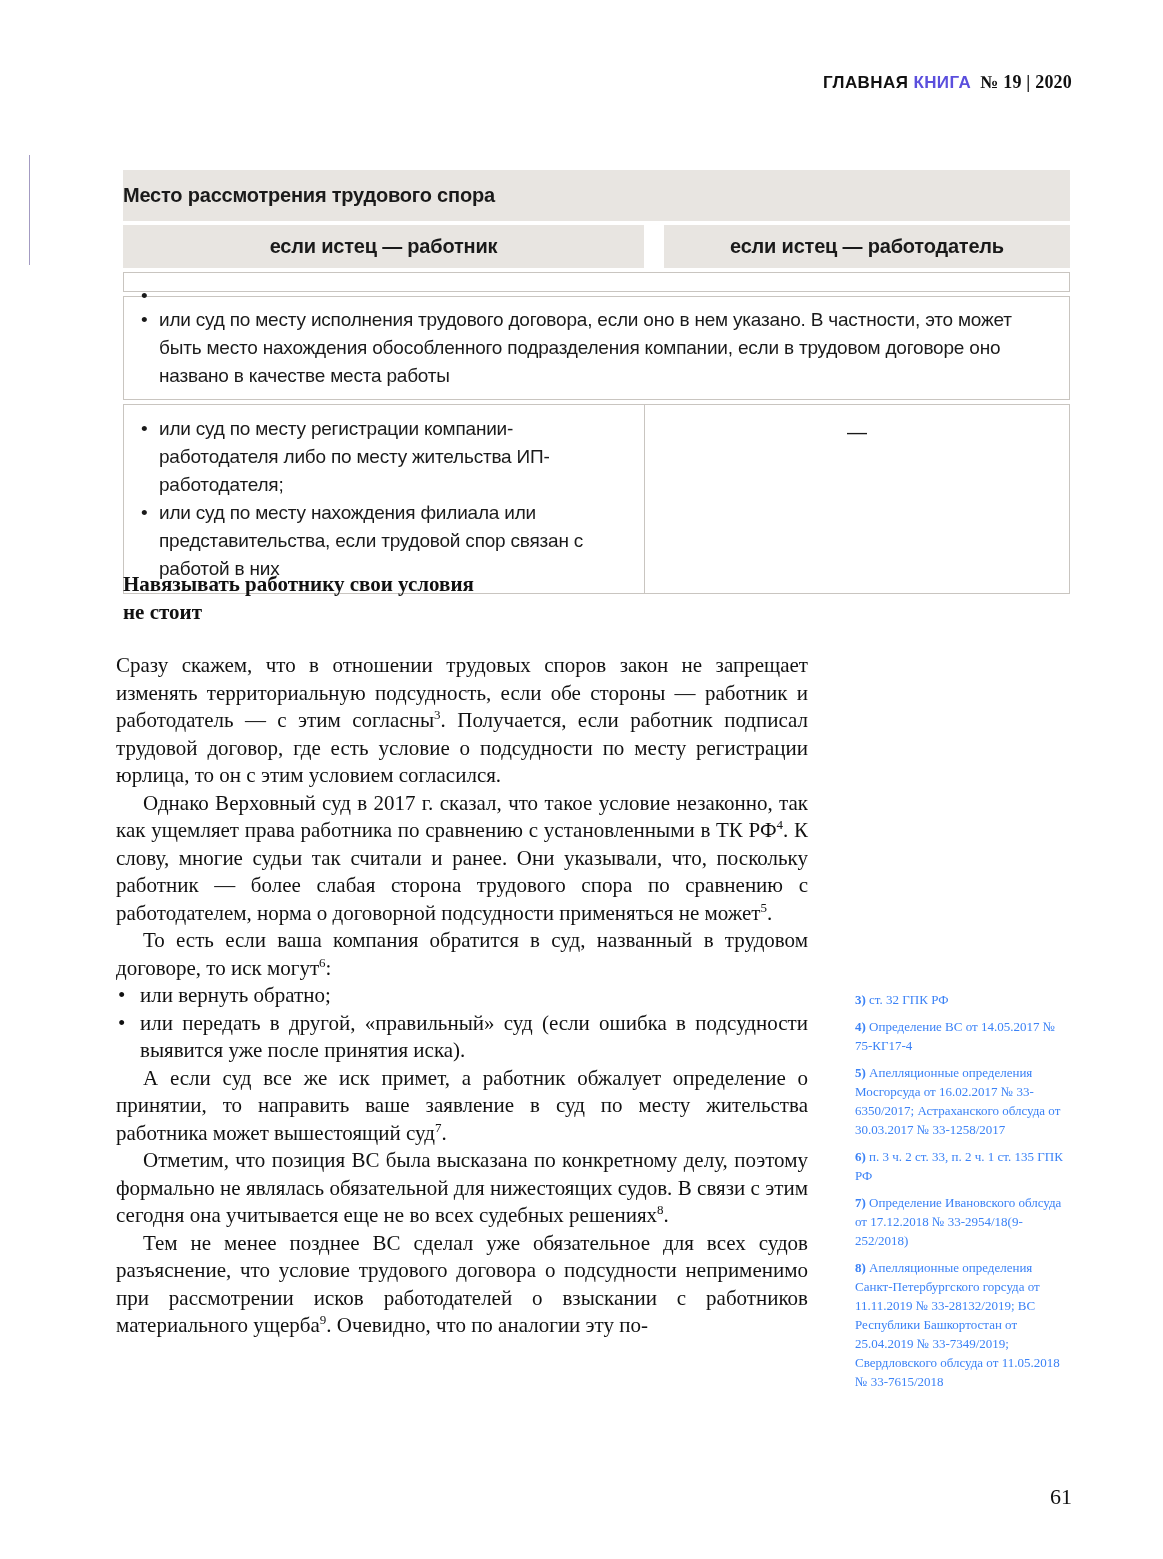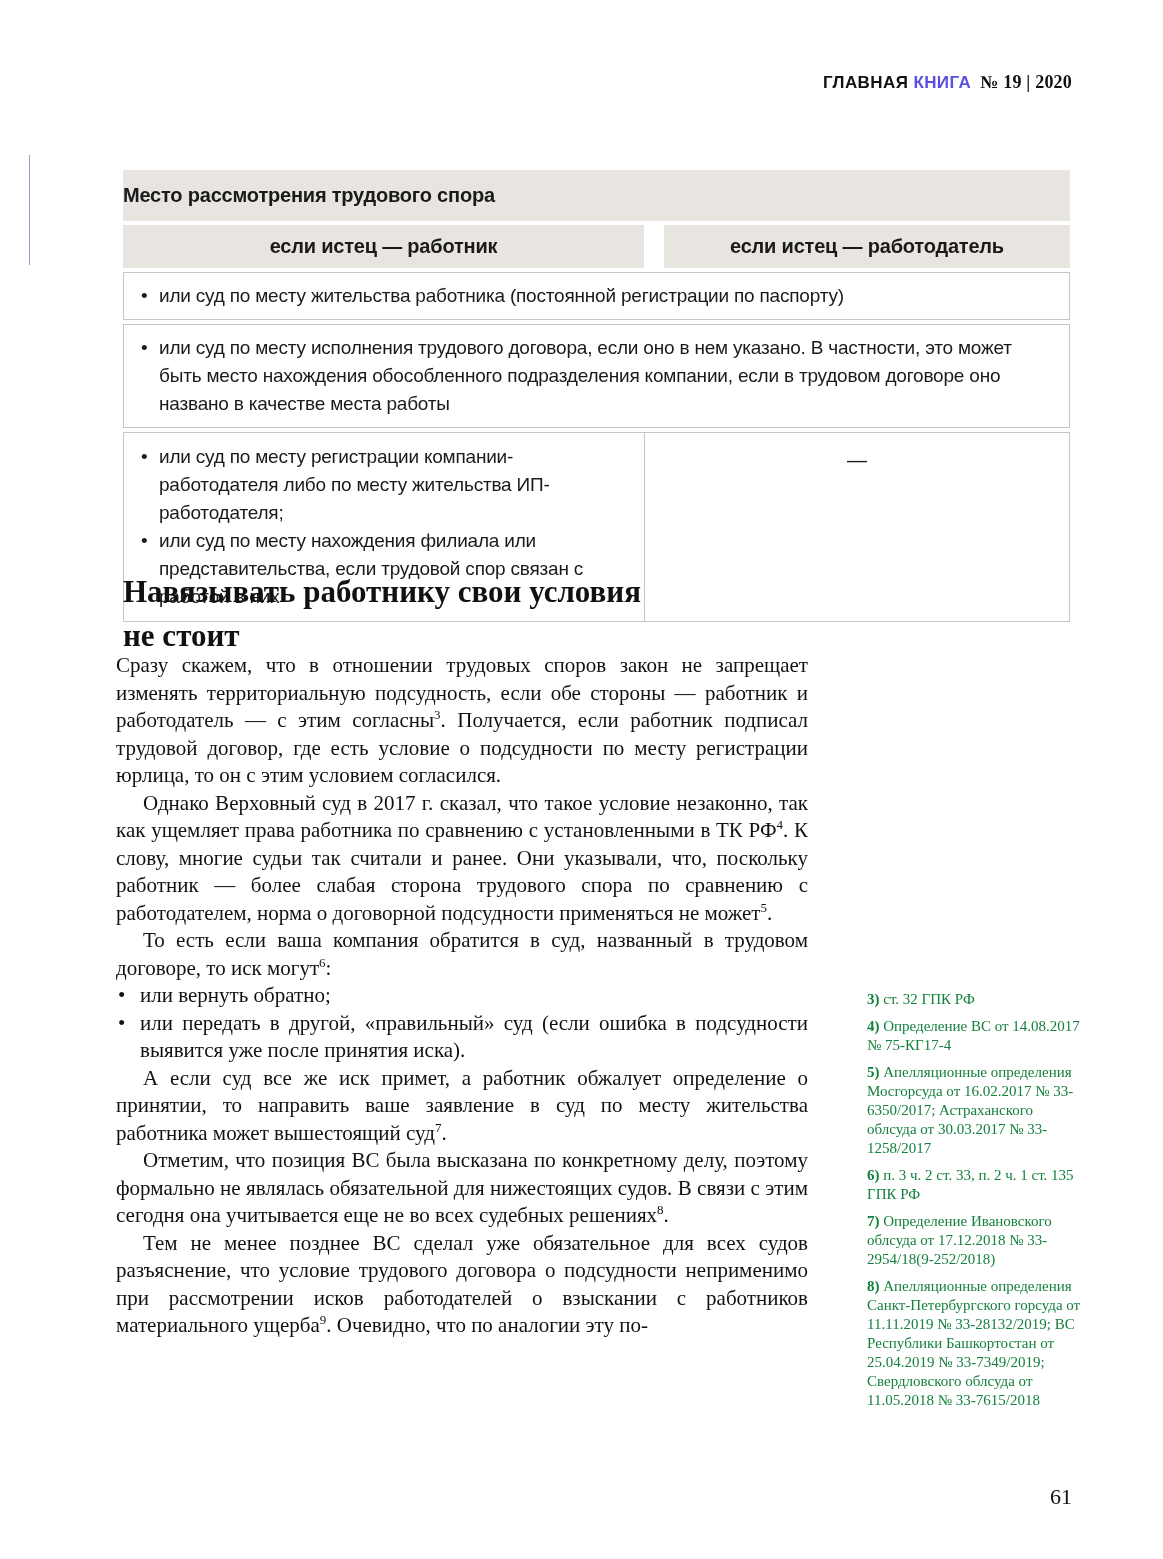--- a/index.html
+++ b/index.html
@@ -43,37 +43,37 @@
   }
   .t-bullet{position:relative;padding-left:35px;}
   .t-bullet .dot{position:absolute;left:17px;}
   .tbl-split{margin-top:4px;border:1px solid var(--tbl-border);display:flex;background:#fff;}
   .tbl-cell-left{width:521px;border-right:1px solid var(--tbl-border);padding:10px 12px 10px 0;font-size:19px;line-height:28px;}
   .tbl-cell-right{flex:1;display:flex;align-items:flex-start;justify-content:center;font-size:20px;padding-top:16px;}
 
   
   .heading{
     position:absolute;left:123px;top:570px;
-    font-family:"Liberation Serif",serif;font-weight:bold;font-size:31px;line-height:44px;color:var(--ink);
+    font-family:"Liberation Serif",serif;font-weight:bold;font-size:21px;line-height:28px;color:var(--ink);
   }
   .article{
     position:absolute;left:116px;top:652px;width:692px;
     font-family:"Liberation Serif",serif;font-size:21px;line-height:27.5px;color:var(--ink);
     text-align:justify;
   }
   .para{margin:0;text-indent:27px;}
   .para.noindent{text-indent:0;}
   .a-bullet{position:relative;padding-left:24px;}
   .a-bullet .dot{position:absolute;left:2px;}
   sup{font-size:13px;line-height:0;vertical-align:super;}
 
   
   .footnotes{
     position:absolute;left:855px;top:990px;width:218px;
-    font-family:"Liberation Serif",serif;font-size:15px;line-height:19px;color:#15803d;margin-left:12px;
+    font-family:"Liberation Serif",serif;font-size:13px;line-height:19px;color:#3b82f6;
   }
   .fn{margin-bottom:8px;}
   .fn-num{font-weight:bold;}
 
   .page-num{
     position:absolute;right:91px;top:1484px;
     font-family:"Liberation Serif",serif;font-size:22px;color:var(--ink);
   }
 </style>
 </head>
@@ -89,21 +89,21 @@
 
   <div class="left-rule"></div>
 
   <div class="tbl">
     <div class="tbl-title">Место рассмотрения трудового спора</div>
     <div class="tbl-heads">
       <div class="tbl-head left">если истец — работник</div>
       <div class="tbl-head right">если истец — работодатель</div>
     </div>
     <div class="tbl-row" id="tbl-row-0">
-        <div class="t-bullet"><span class="dot">•</span><span>или суд по месту жительства работника (постоянной регистрации по паспорту)</span></div>
+        <div class="t-bullet"><span class="dot">•</span></div>
       </div>
     <div class="tbl-row" id="tbl-row-1">
         <div class="t-bullet"><span class="dot">•</span><span>или суд по месту исполнения трудового договора, если оно в нем указано. В частности, это может быть место нахождения обособленного подразделения компании, если в трудовом договоре оно названо в качестве места работы</span></div>
       </div>
     <div class="tbl-split">
       <div class="tbl-cell-left" id="tbl-row-2-left">
           <div class="t-bullet"><span class="dot">•</span><span>или суд по месту регистрации компании-работодателя либо по месту жительства ИП-работодателя;</span></div>
           <div class="t-bullet"><span class="dot">•</span><span>или суд по месту нахождения филиала или представительства, если трудовой спор связан с работой в них</span></div>
         </div>
       <div class="tbl-cell-right">
@@ -120,21 +120,21 @@
       <p class="para">То есть если ваша компания обратится в суд, названный в трудовом договоре, то иск могут<sup>6</sup>:</p>
       <div class="a-bullet"><span class="dot">•</span><span>или вернуть обратно;</span></div>
       <div class="a-bullet"><span class="dot">•</span><span>или передать в другой, «правильный» суд (если ошибка в подсудности выявится уже после принятия иска).</span></div>
       <p class="para">А если суд все же иск примет, а работник обжалует определение о принятии, то направить ваше заявление в суд по месту жительства работника может вышестоящий суд<sup>7</sup>.</p>
       <p class="para">Отметим, что позиция ВС была высказана по конкретному делу, поэтому формально не являлась обязательной для нижестоящих судов. В связи с этим сегодня она учитывается еще не во всех судебных решениях<sup>8</sup>.</p>
       <p class="para">Тем не менее позднее ВС сделал уже обязательное для всех судов разъяснение, что условие трудового договора о подсудности неприменимо при рассмотрении исков работодателей о взыскании с работников материального ущерба<sup>9</sup>. Очевидно, что по аналогии эту по-</p>
     </div>
 
   <aside class="footnotes" id="footnotes">
       <div class="fn"><span class="fn-num">3) </span><span>ст. 32 ГПК РФ</span></div>
-      <div class="fn"><span class="fn-num">4) </span><span>Определение ВС от 14.08.2017 № 75-КГ17-4</span></div>
+      <div class="fn"><span class="fn-num">4) </span><span>Определение ВС от 14.05.2017 № 75-КГ17-4</span></div>
       <div class="fn"><span class="fn-num">5) </span><span>Апелляционные определения Мосгорсуда от 16.02.2017 № 33-6350/2017; Астраханского облсуда от 30.03.2017 № 33-1258/2017</span></div>
       <div class="fn"><span class="fn-num">6) </span><span>п. 3 ч. 2 ст. 33, п. 2 ч. 1 ст. 135 ГПК РФ</span></div>
       <div class="fn"><span class="fn-num">7) </span><span>Определение Ивановского облсуда от 17.12.2018 № 33-2954/18(9-252/2018)</span></div>
       <div class="fn"><span class="fn-num">8) </span><span>Апелляционные определения Санкт-Петербургского горсуда от 11.11.2019 № 33-28132/2019; ВС Республики Башкортостан от 25.04.2019 № 33-7349/2019; Свердловского облсуда от 11.05.2018 № 33-7615/2018</span></div>
     </aside>
 
   <div class="page-num">61</div>
 
 </div>
 

